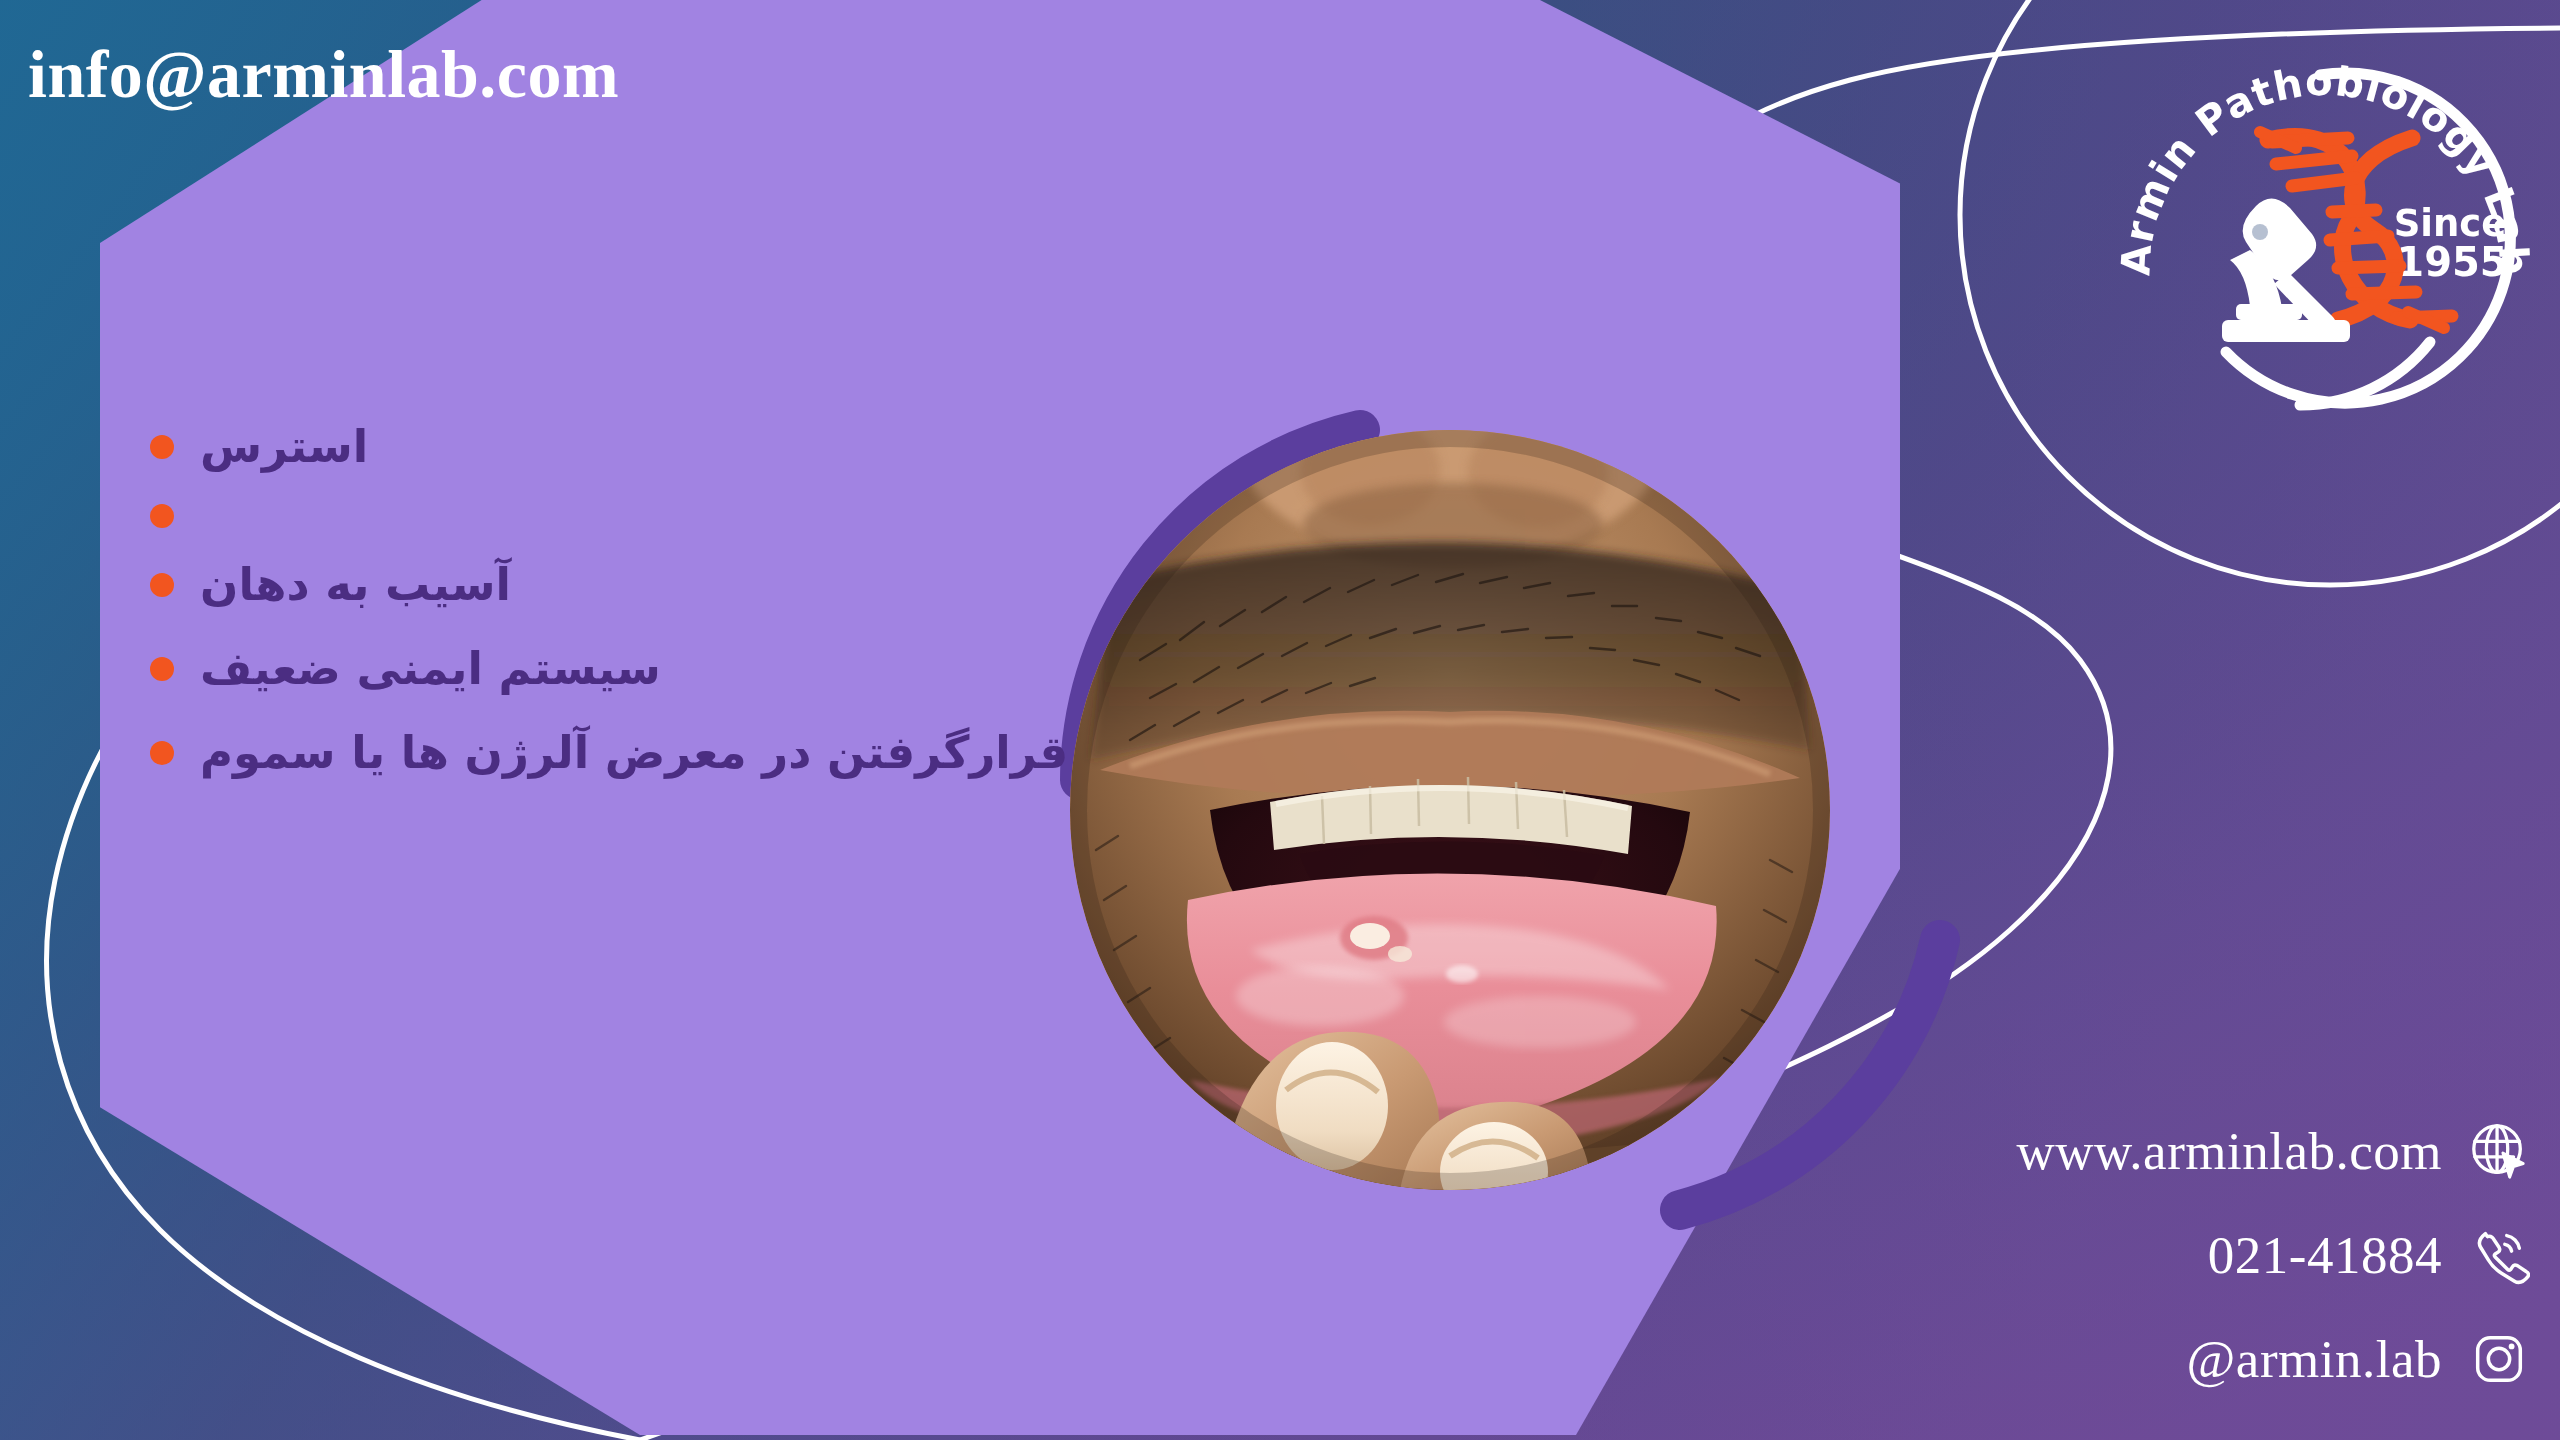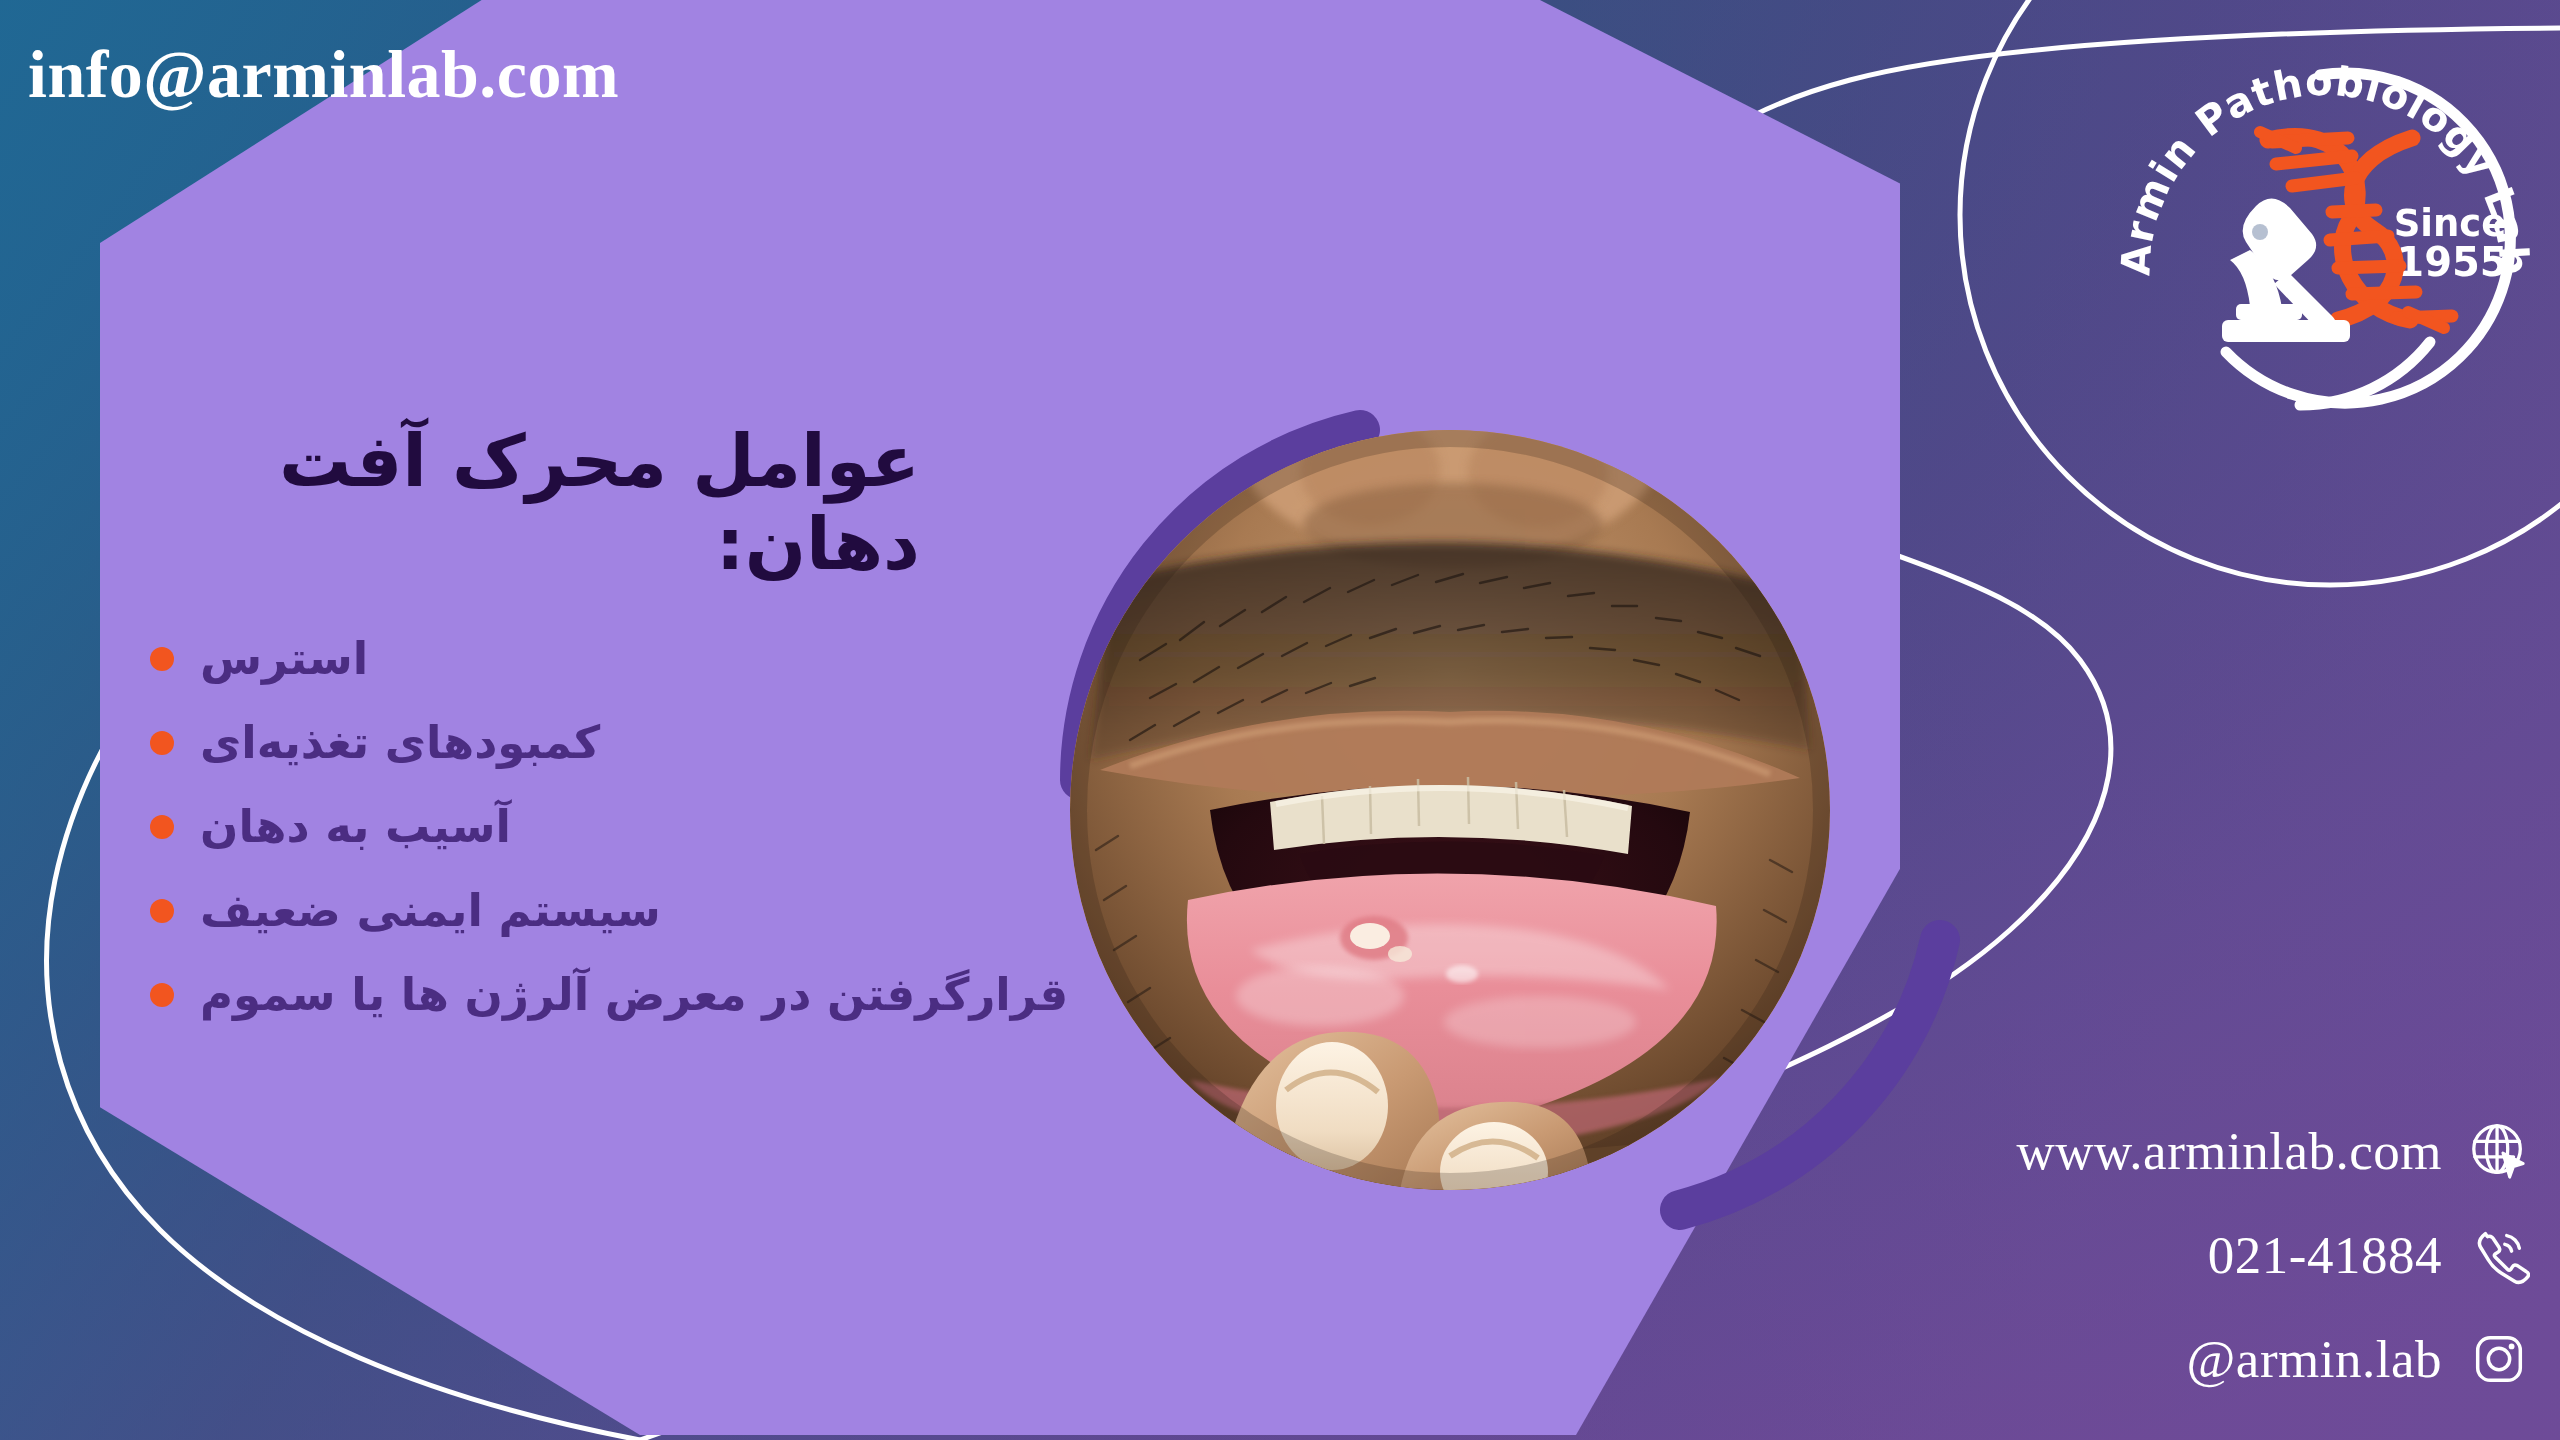--- a/index.html
+++ b/index.html
@@ -349,29 +349,27 @@
           <ellipse cx="424" cy="742" rx="54" ry="50" fill="url(#nailG)"></ellipse>
           <path d="M 380 726 Q 424 696 468 728" fill="none" stroke="#c9a478" stroke-width="6" opacity=".7"></path>
         </g>
 
         <circle cx="380" cy="380" r="378" fill="none" stroke="#2b1a12" stroke-width="30" opacity=".22"></circle>
       </g>
     </svg>
   </div>
 
   <div class="content">
-    <h1 class="heading">عوامل محرک آفت دهان:</h1>
     <ul class="bullets">
       <li>
         <span class="dot"></span>
         <span class="bullet-text">استرس</span>
       </li>
       <li>
         <span class="dot"></span>
-        <span class="bullet-text">کمبودهای تغذیه‌ای</span>
       </li>
       <li>
         <span class="dot"></span>
         <span class="bullet-text">آسیب به دهان</span>
       </li>
       <li>
         <span class="dot"></span>
         <span class="bullet-text">سیستم ایمنی ضعیف</span>
       </li>
       <li>

